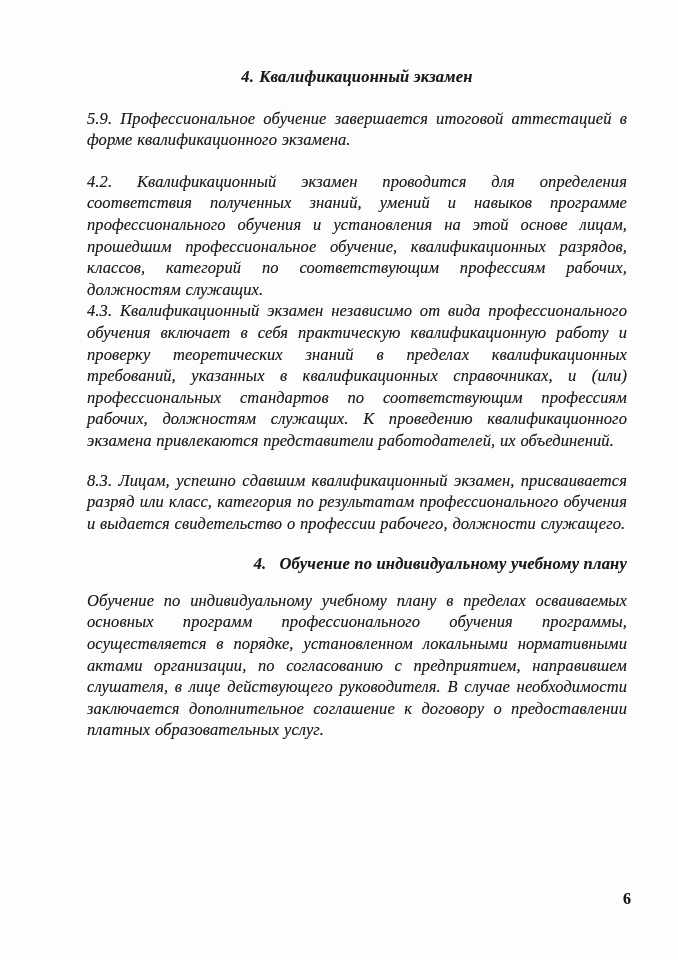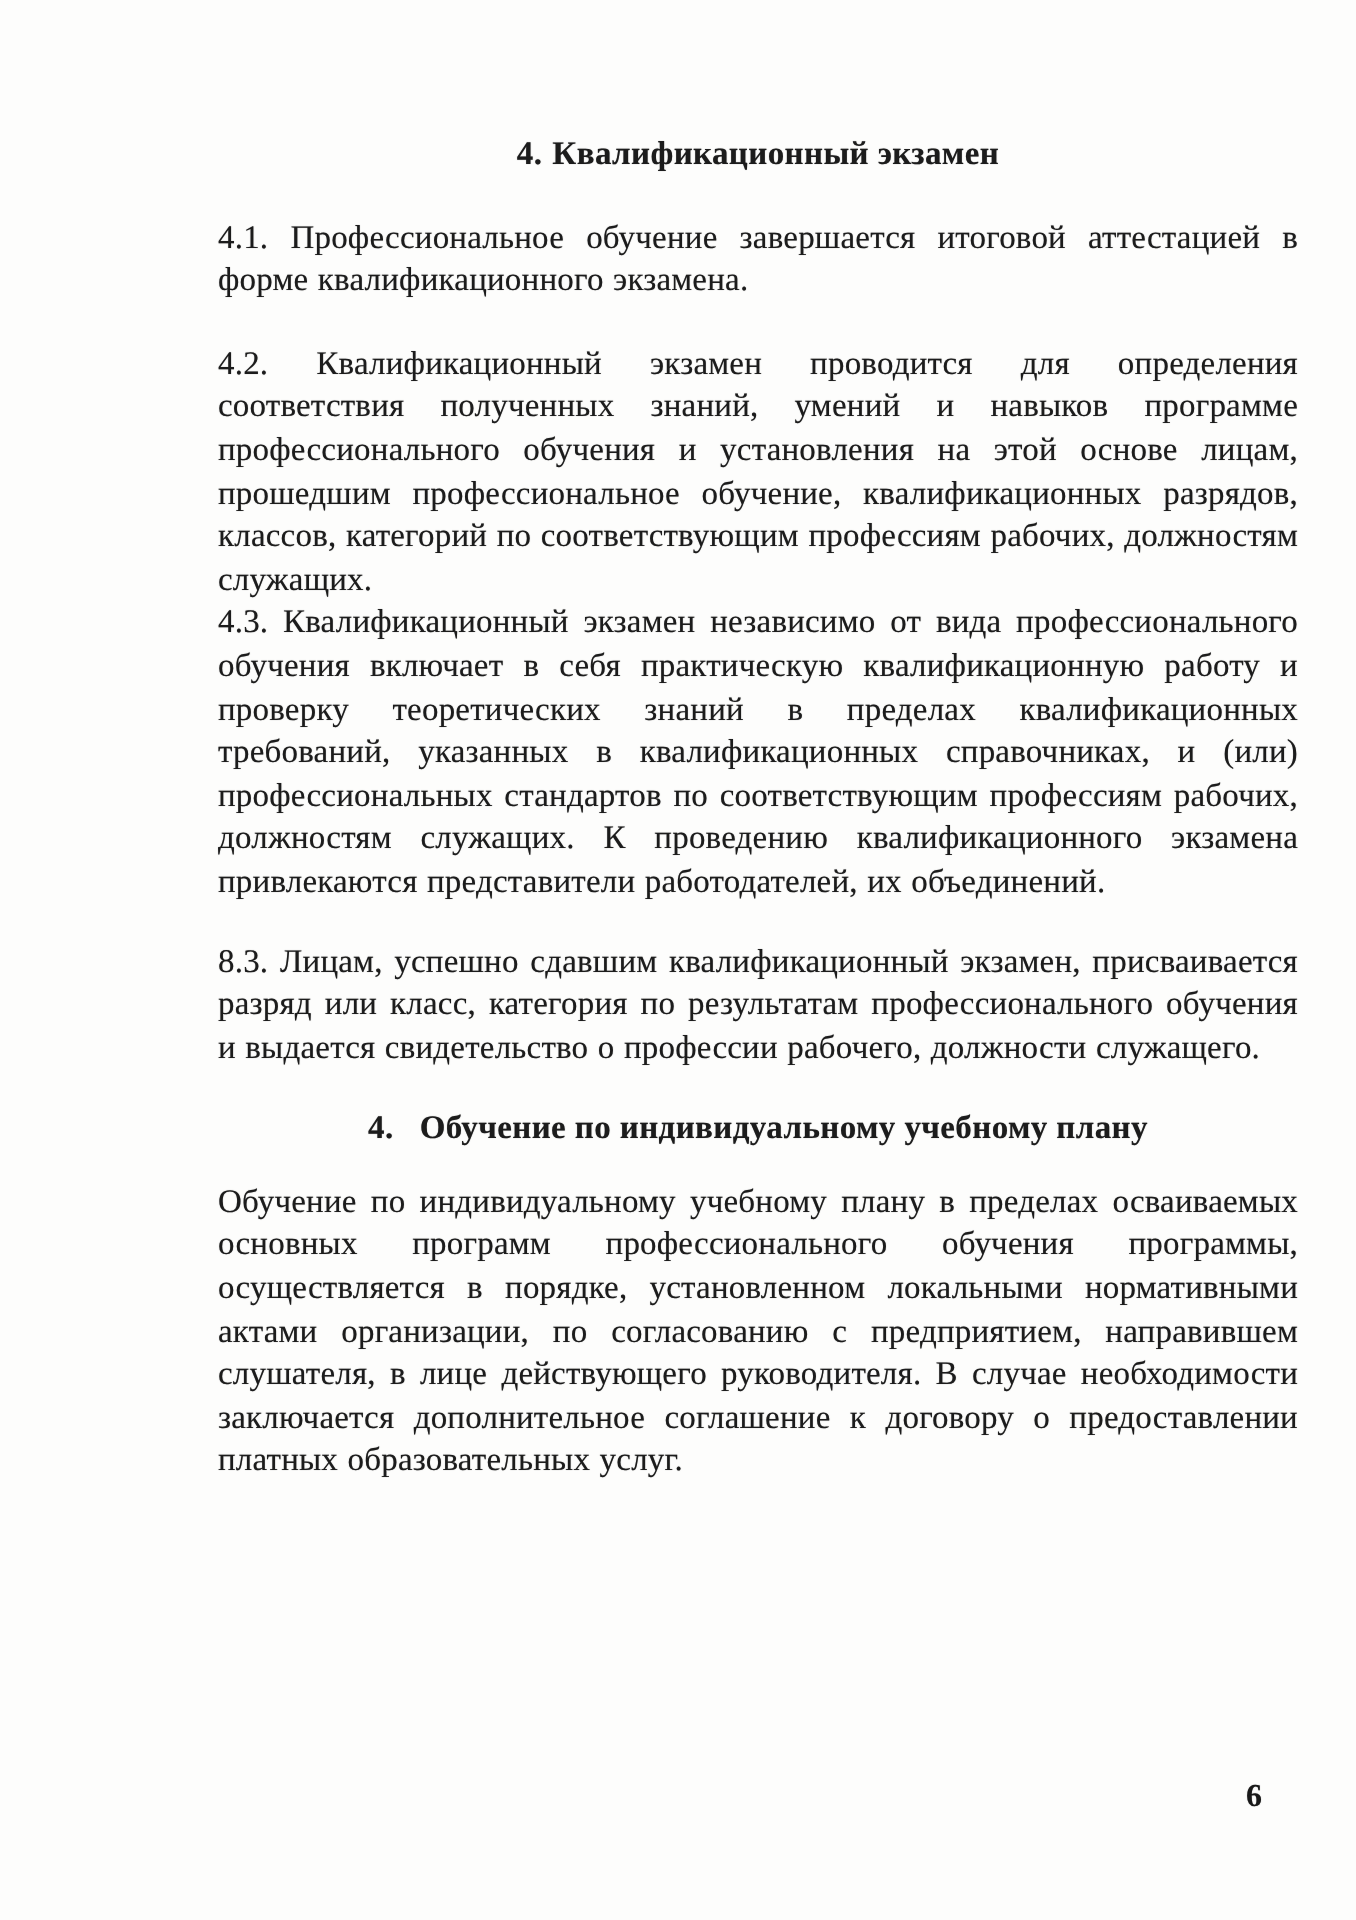--- a/index.html
+++ b/index.html
@@ -13,34 +13,36 @@
     height: 960px;
     background: #fdfdfc;
     overflow: hidden;
     font-family: "Liberation Serif", "DejaVu Serif", serif;
     color: #1c1c1c;
     
     text-shadow: 0 0 0.45px rgba(40, 40, 40, 0.55);
   }
   .content {
     position: absolute;
-    left: 109px;
+    left: 87px;
     top: 66px;
     width: 540px;
+    font-style: italic;
   }
   .section-heading {
     margin: 0;
     font-size: 16.5px;
     line-height: 21.6px;
     font-weight: bold;
     text-align: center;
     letter-spacing: 0.2px;
   }
   .section-heading.second {
     margin-top: 19px;
+    text-align: right;
   }
   .heading-number {
     margin-right: 5px;
   }
   .section-heading.second .heading-number {
     margin-right: 13px;
   }
   .para {
     margin: 0;
     font-size: 16.5px;
@@ -65,21 +67,21 @@
   }
 </style>
 </head>
 <body>
 
 <div class="page">
   <div class="content">
 
     <h1 class="section-heading first"><span class="heading-number">4.</span><span class="heading-title">Квалификационный экзамен</span></h1>
 
-    <p class="para p41">4.1. Профессиональное обучение завершается итоговой аттестацией в форме квалификационного экзамена.</p>
+    <p class="para p41">5.9. Профессиональное обучение завершается итоговой аттестацией в форме квалификационного экзамена.</p>
 
     <p class="para p42">4.2. Квалификационный экзамен проводится для определения соответствия полученных знаний, умений и навыков программе профессионального обучения и установления на этой основе лицам, прошедшим профессиональное обучение, квалификационных разрядов, классов, категорий по соответствующим профессиям рабочих, должностям служащих.</p>
 
     <p class="para p43">4.3. Квалификационный экзамен независимо от вида профессионального обучения включает в себя практическую квалификационную работу и проверку теоретических знаний в пределах квалификационных требований, указанных в квалификационных справочниках, и (или) профессиональных стандартов по соответствующим профессиям рабочих, должностям служащих. К проведению квалификационного экзамена привлекаются представители работодателей, их объединений.</p>
 
     <p class="para p44">8.3. Лицам, успешно сдавшим квалификационный экзамен, присваивается разряд или класс, категория по результатам профессионального обучения и выдается свидетельство о профессии рабочего, должности служащего.</p>
 
     <h1 class="section-heading second"><span class="heading-number">4.</span><span class="heading-title">Обучение по индивидуальному учебному плану</span></h1>
 
     <p class="para plast">Обучение по индивидуальному учебному плану в пределах осваиваемых основных программ профессионального обучения программы, осуществляется в порядке, установленном локальными нормативными актами организации, по согласованию с предприятием, направившем слушателя, в лице действующего руководителя. В случае необходимости заключается дополнительное соглашение к договору о предоставлении платных образовательных услуг.</p>

